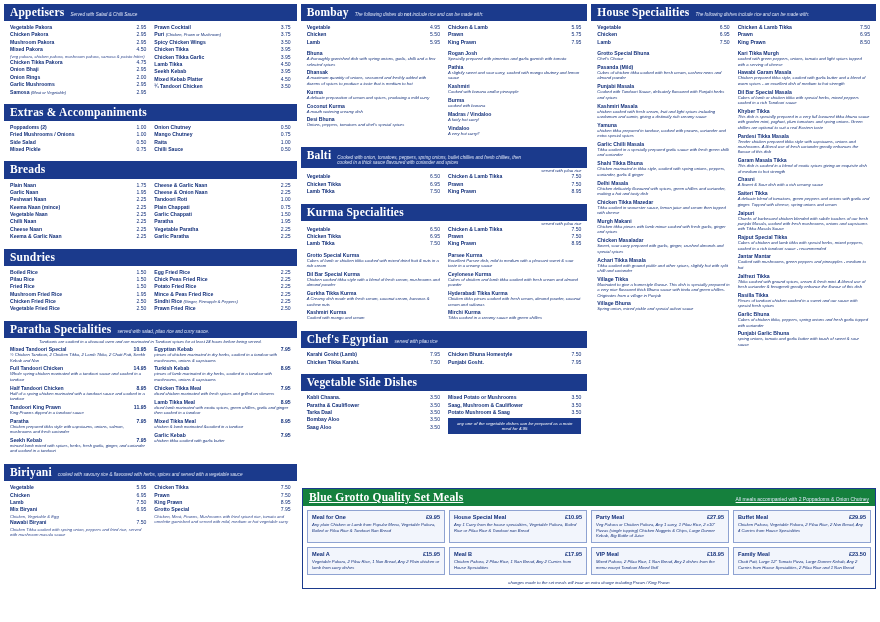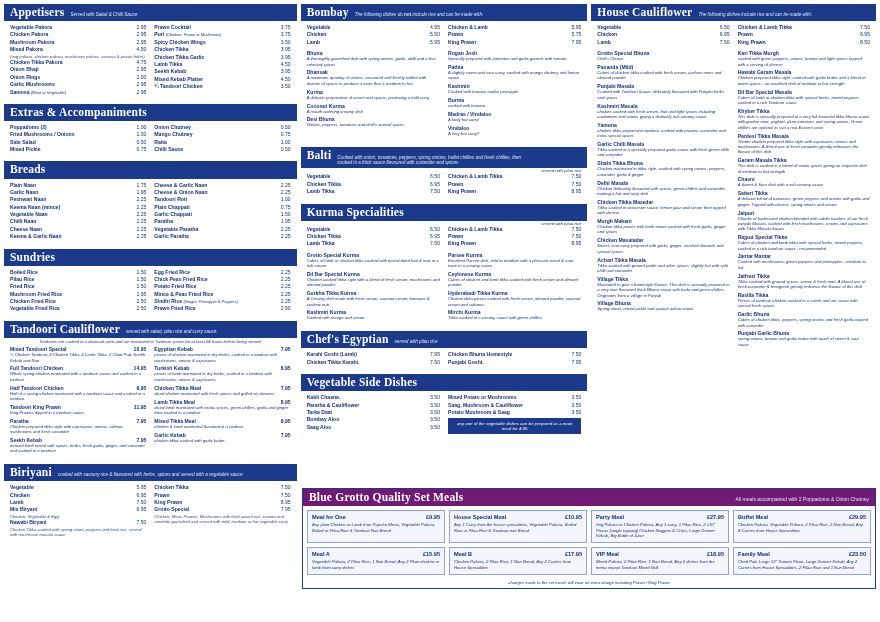--- a/index.html
+++ b/index.html
@@ -63,21 +63,21 @@
 
   
   .hl {
     background: #1b3a8c; color: #fff; text-align: center;
     font-size: 4.4px; font-style: italic; padding: 2.5px 4px; line-height: 1.25;
     margin-top: 2px;
   }
 
   
   .setmeals { border: 1.2px solid #1b3a8c; margin-top: 2px; }
-  .setmeals .sec { background: #701a75; }
+  .setmeals .sec { background: #15803d; text-decoration: underline; }
   .sm-grid { display: flex; flex-wrap: wrap; padding: 4px; gap: 4px; }
   .sm {
     border: 0.8px solid #8fa3d2; background: #f2f5fc;
     width: calc(33.333% - 3px); padding: 3px 4px 4px 4px;
   }
   .sm .hd { display: flex; align-items: baseline; gap: 4px; font-weight: bold; font-size: 5.6px; }
   .sm .hd .nm { flex: 1 1 auto; }
   .sm .bd { font-size: 4.2px; font-style: italic; line-height: 1.3; margin-top: 2px; }
   .sm-foot { text-align: center; font-size: 4.2px; font-style: italic; padding: 1px 0 3px 0; }
 
@@ -351,21 +351,21 @@
           <div class="row">
               <span class="nm"><b>Prawn Fried Rice</b></span>
               <span class="pr">2.50</span>
             </div>
         </div>
       </div>
     </div>
 
     <div>
       <div class="sec">
-        <h2>Tandoori Cauliflower</h2>
+        <h2>Paratha Specialities</h2>
         <div class="sub">served with salad, pilau rice and curry sauce.</div>
       </div>
       <div class="note-head">Tandooris are cooked in a charcoal oven and are marinated in Tandoori spices for at least 24 hours before being served.</div>
       <div class="block two" style="padding-top:0">
         <div>
           <div class="dish">
               <div class="t">
                 <span class="nm">Mixed Tandoori Special</span>
                 <span class="pr">10.95</span>
               </div>
@@ -821,21 +821,21 @@
         </div>
       </div>
     </div>
 
   </div>
 
   <div class="col col3">
 
     <div>
       <div class="sec">
-        <h2>House Cauliflower</h2>
+        <h2>House Specialities</h2>
         <div class="sub">The following dishes include rice and can be made with:</div>
       </div>
       <div class="block two">
         <div>
           <div class="row">
               <span class="nm"><b>Vegetable</b></span>
               <span class="pr">6.50</span>
             </div>
           <div class="row">
               <span class="nm"><b>Chicken</b></span>

